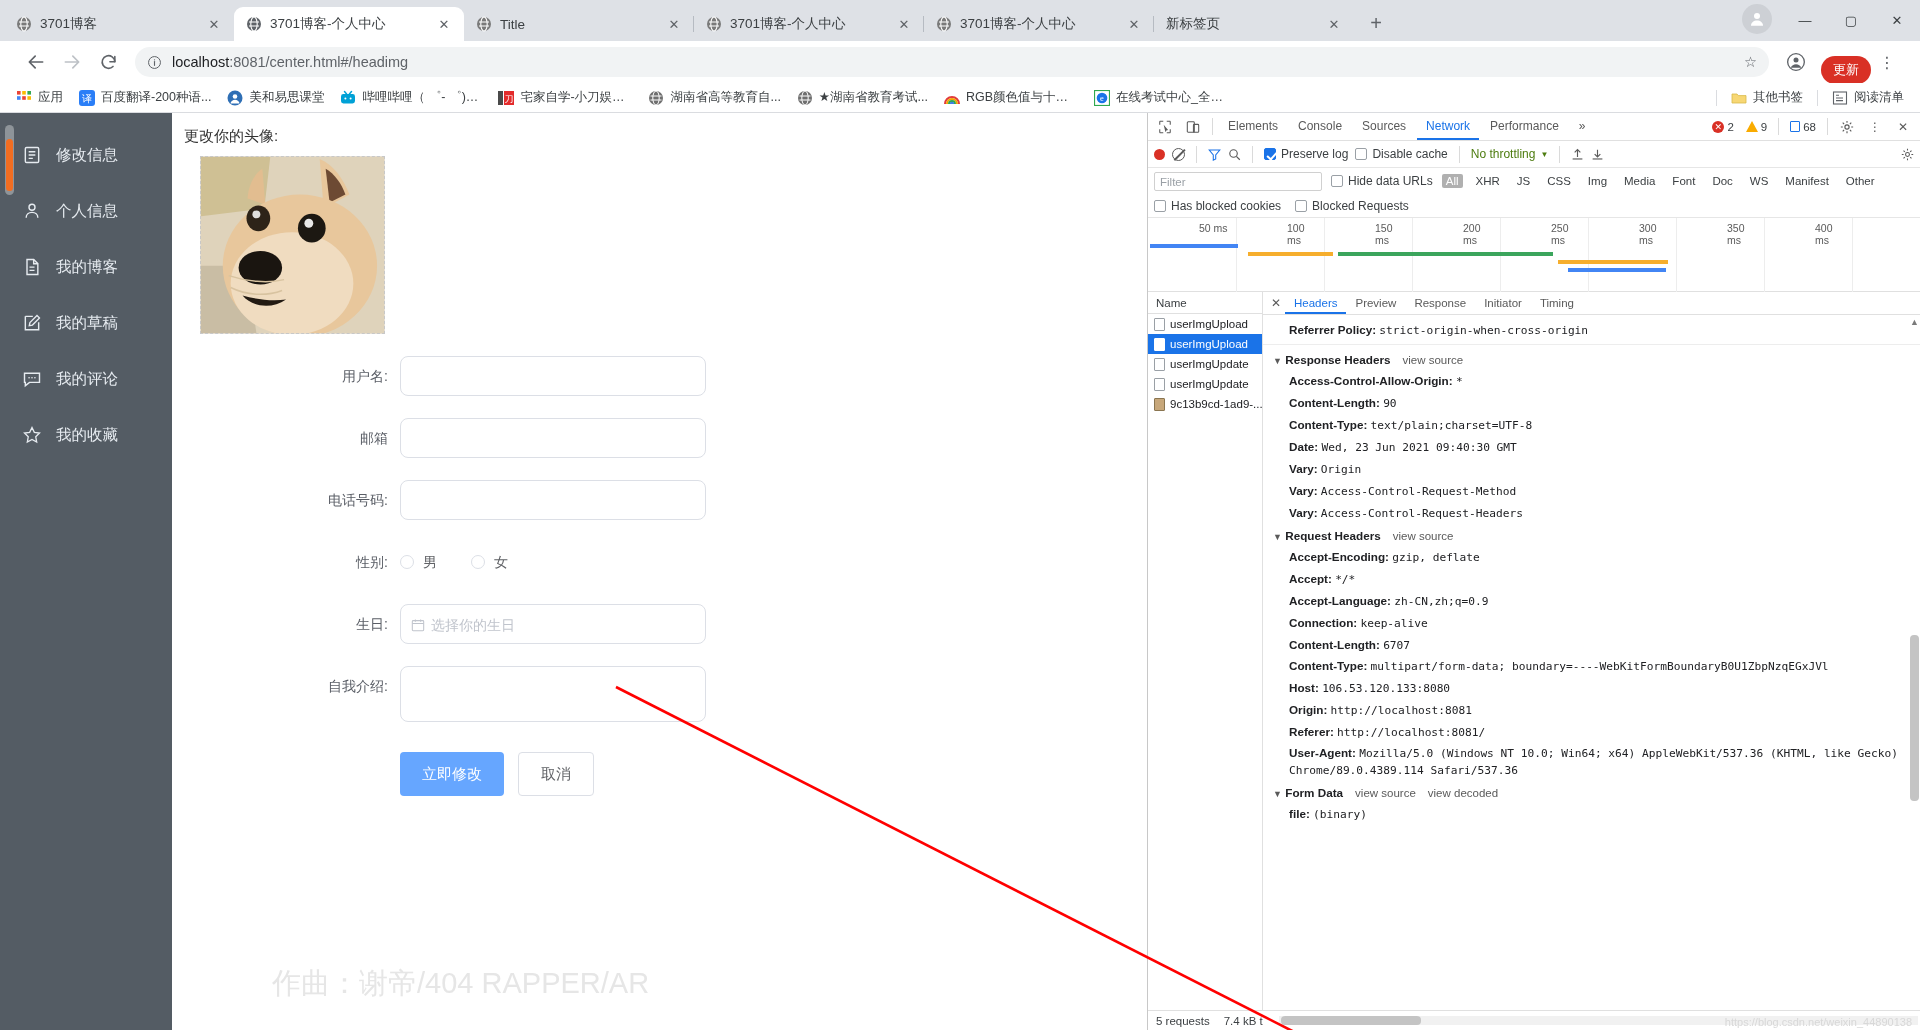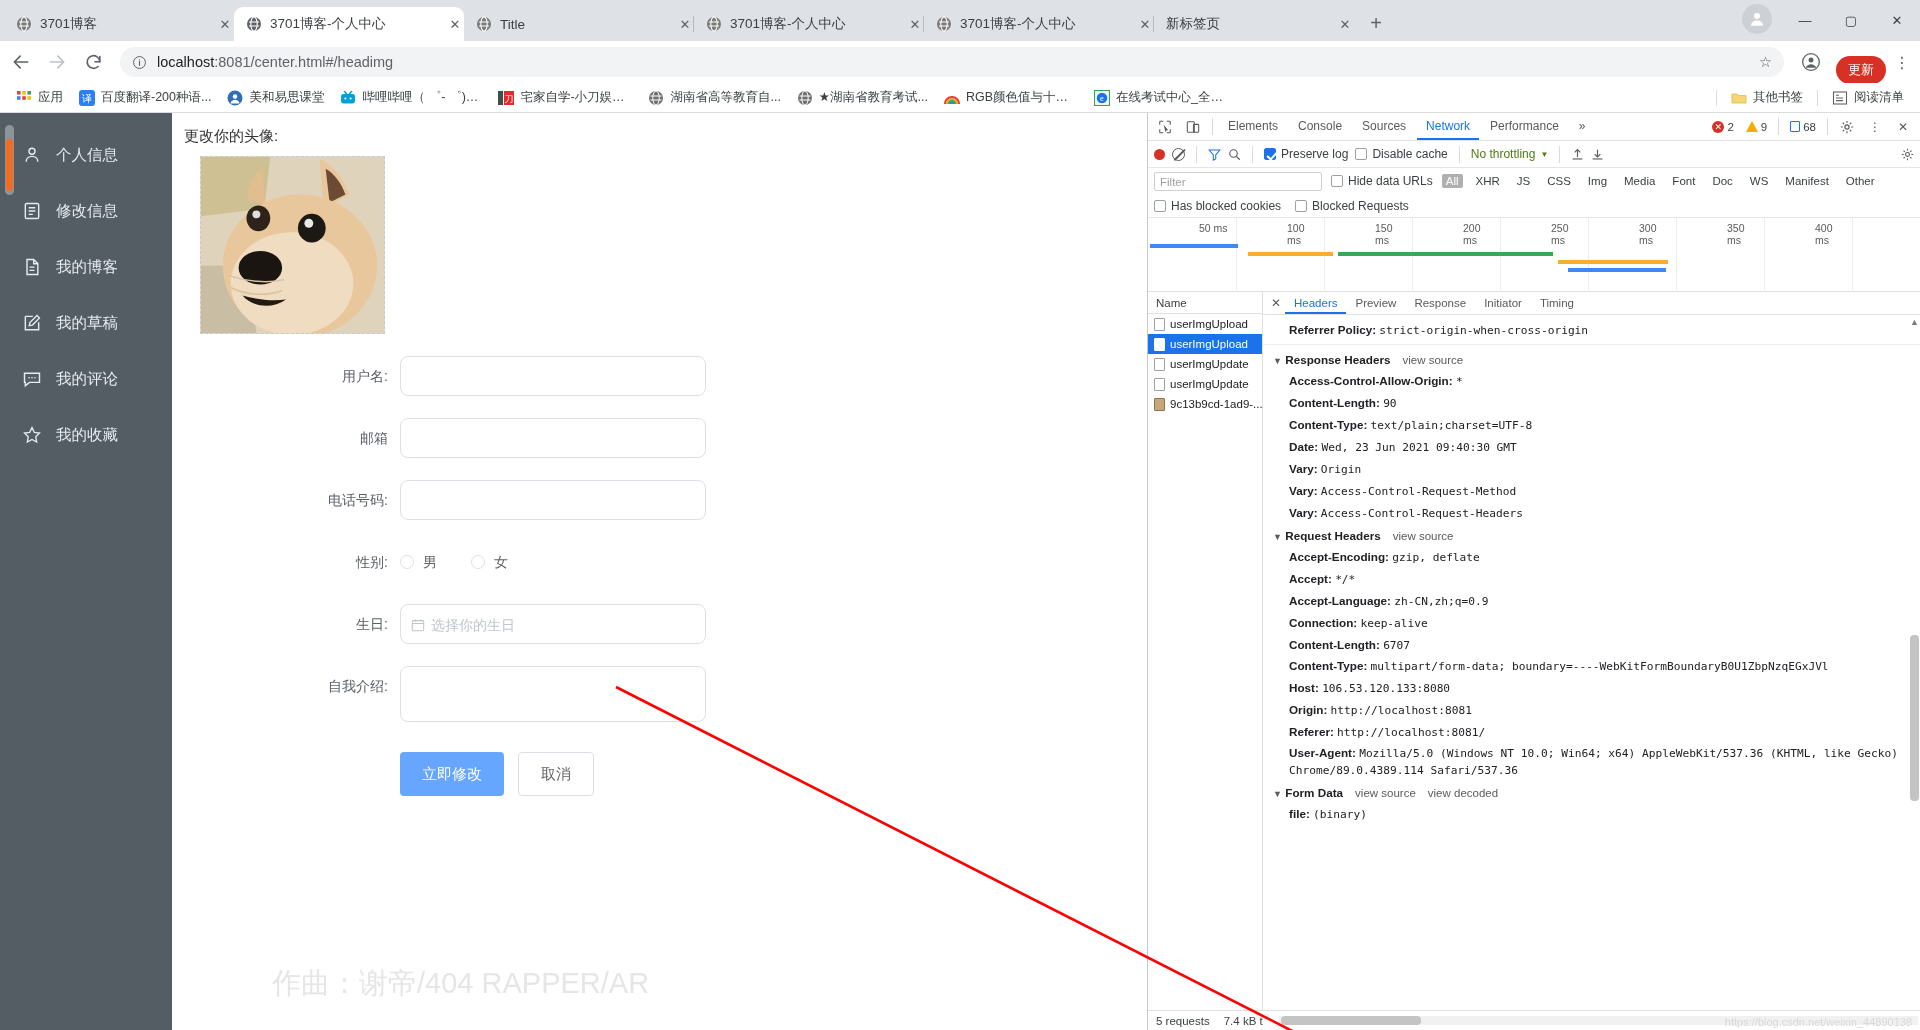--- a/index.html
+++ b/index.html
@@ -11,38 +11,38 @@
     color: #202124;
   }
 
   
   #browser { width: 1920px; height: 1030px; display: flex; flex-direction: column; background:#dee1e6; }
 
   
   .tabstrip { height: 41px; background: #dee1e6; display:flex; align-items:flex-end; padding-left: 4px; position:relative; }
   .tab {
     height: 34px; width: 230px; display:flex; align-items:center;
-    padding: 0 0 0 12px; border-radius: 9px 9px 0 0; position:relative;
+    padding: 0 11px 0 12px; border-radius: 9px 9px 0 0; position:relative;
     color:#3c4043; font-size:13.5px; gap:8px; flex: 0 0 auto;
   }
   .tab.inactive { background: transparent; }
   .tab.inactive + .tab.inactive::before {
     content:""; position:absolute; left:-1px; top:9px; height:16px; width:1px; background:#b6bbc2;
   }
   .tab.active { background:#ffffff; }
   .tab .favicon { width:16px; height:16px; flex:0 0 16px; display:block; }
   .tab .tlabel { flex:1 1 auto; overflow:hidden; white-space:nowrap; text-overflow:ellipsis; }
   .tab .tclose { width:18px; height:18px; flex:0 0 18px; display:flex; align-items:center; justify-content:center; color:#5f6368; font-size:13px; }
   .newtab { width:32px; height:32px; margin: 0 0 2px 6px; display:flex; align-items:center; justify-content:center; color:#5f6368; font-size:20px; border-radius:50%; }
   .tabstrip-right { margin-left:auto; display:flex; align-items:center; gap:0px; height:41px; }
   .wbtn { width:46px; height:41px; display:flex; align-items:center; justify-content:center; color:#3c4043; }
   .profile-circ { width:30px; height:30px; border-radius:50%; background:#cdd0d5; display:flex; align-items:center; justify-content:center; margin-right:10px; margin-bottom:4px;}
 
   
-  .toolbar { height:42px; background:#fff; display:flex; align-items:center; padding:0 4px; gap:2px; }
+  .toolbar { height:42px; background:#fff; display:flex; align-items:center; padding:0 19px; gap:2px; }
   .tbtn { width:34px; height:34px; border-radius:50%; display:flex; align-items:center; justify-content:center; color:#5f6368; }
   .tbtn.disabled { color:#bdc1c6; }
   .omnibox {
     flex:1 1 auto; height:30px; background:#f1f3f4; border-radius:16px; display:flex; align-items:center;
     padding:0 12px; margin:0 8px; gap:10px; font-size:14.5px; color:#202124;
   }
   .omnibox .urltext { flex:1 1 auto; white-space:nowrap; overflow:hidden; }
   .omnibox .urltext .host { color:#202124; }
   .omnibox .urltext .path { color:#5f6368; }
   .star { color:#5f6368; }
@@ -368,31 +368,31 @@
 
     <div class="page">
 
       <div class="sidebar">
         <div class="side-scroll">
             <div class="thumb"></div>
           </div>
 
         <div class="side-item">
           <svg class="side-ico" viewBox="0 0 24 24">
+              <rect x="4" y="3" width="16" height="18" rx="1.5" fill="none" stroke="#e6ebf0" stroke-width="1.7"></rect>
+              <path d="M8 8h8M8 12h8M8 16h5" stroke="#e6ebf0" stroke-width="1.7"></path>
+            </svg>
+          <span>修改信息</span>
+        </div>
+        <div class="side-item">
+          <svg class="side-ico" viewBox="0 0 24 24">
               <circle cx="12" cy="7.5" r="3.6" fill="none" stroke="#e6ebf0" stroke-width="1.7"></circle>
               <path d="M5 20c0-3.9 3.1-6.4 7-6.4s7 2.5 7 6.4" fill="none" stroke="#e6ebf0" stroke-width="1.7"></path>
             </svg>
           <span>个人信息</span>
-        </div>
-        <div class="side-item">
-          <svg class="side-ico" viewBox="0 0 24 24">
-              <rect x="4" y="3" width="16" height="18" rx="1.5" fill="none" stroke="#e6ebf0" stroke-width="1.7"></rect>
-              <path d="M8 8h8M8 12h8M8 16h5" stroke="#e6ebf0" stroke-width="1.7"></path>
-            </svg>
-          <span>修改信息</span>
         </div>
         <div class="side-item">
           <svg class="side-ico" viewBox="0 0 24 24">
               <path d="M6 3h8l5 5v13H6z" fill="none" stroke="#e6ebf0" stroke-width="1.7"></path>
               <path d="M14 3v5h5" fill="none" stroke="#e6ebf0" stroke-width="1.7"></path>
               <path d="M9 12h6M9 16h6" stroke="#e6ebf0" stroke-width="1.5"></path>
             </svg>
           <span>我的博客</span>
         </div>
         <div class="side-item">

